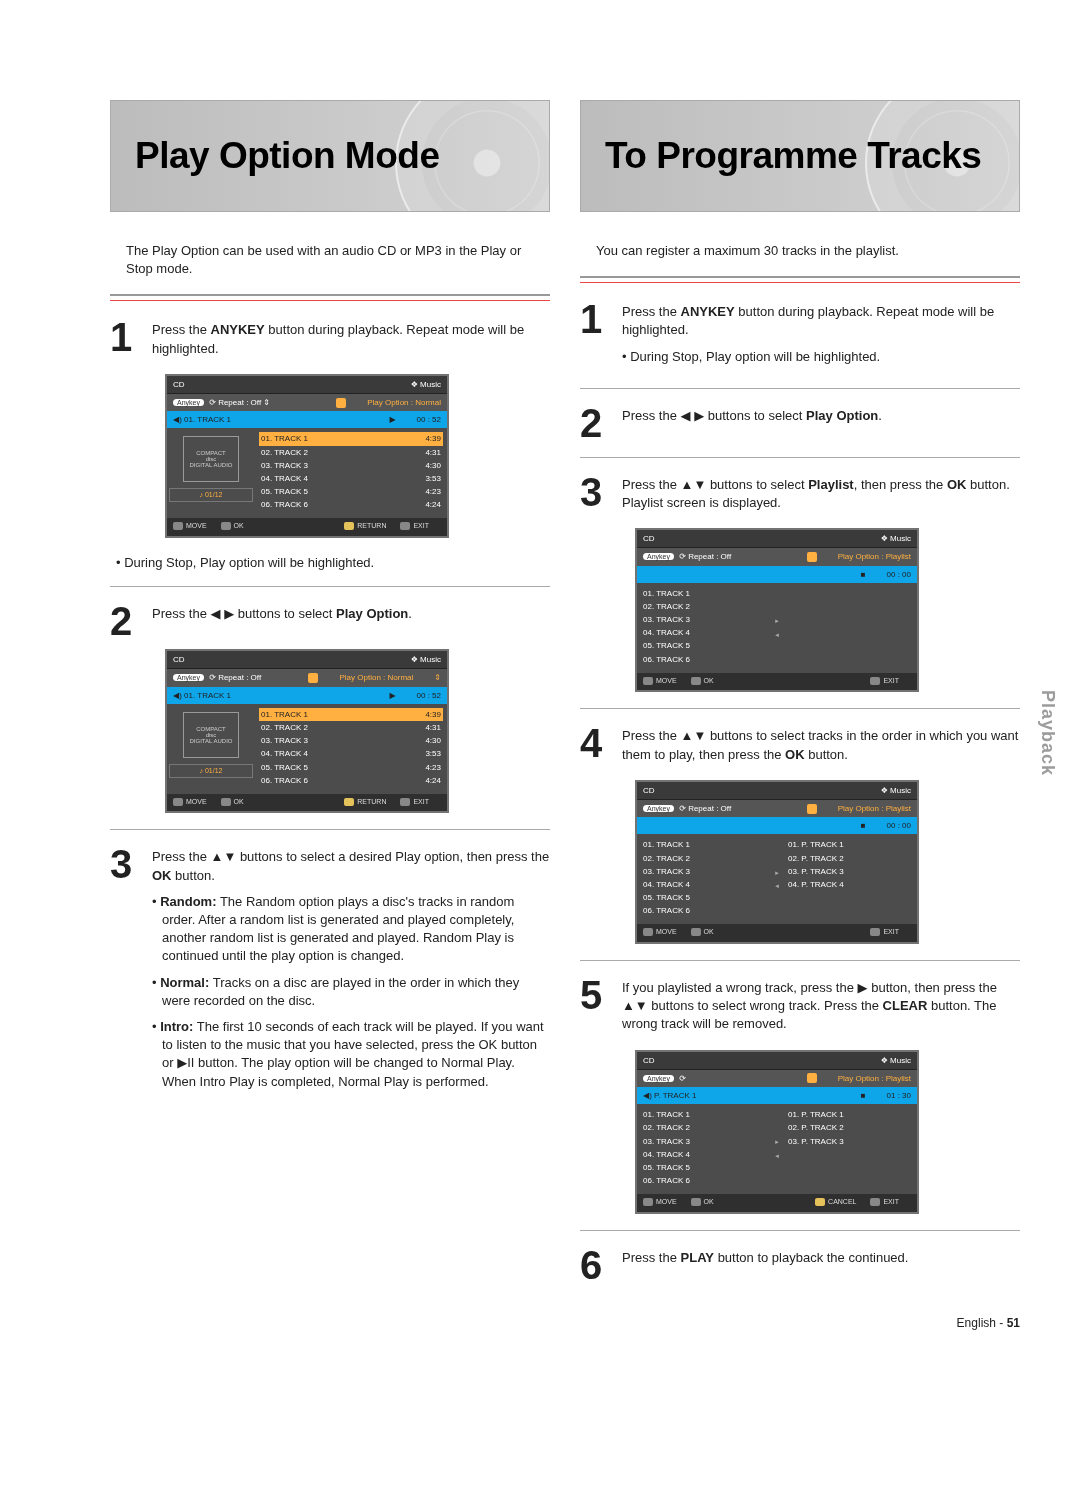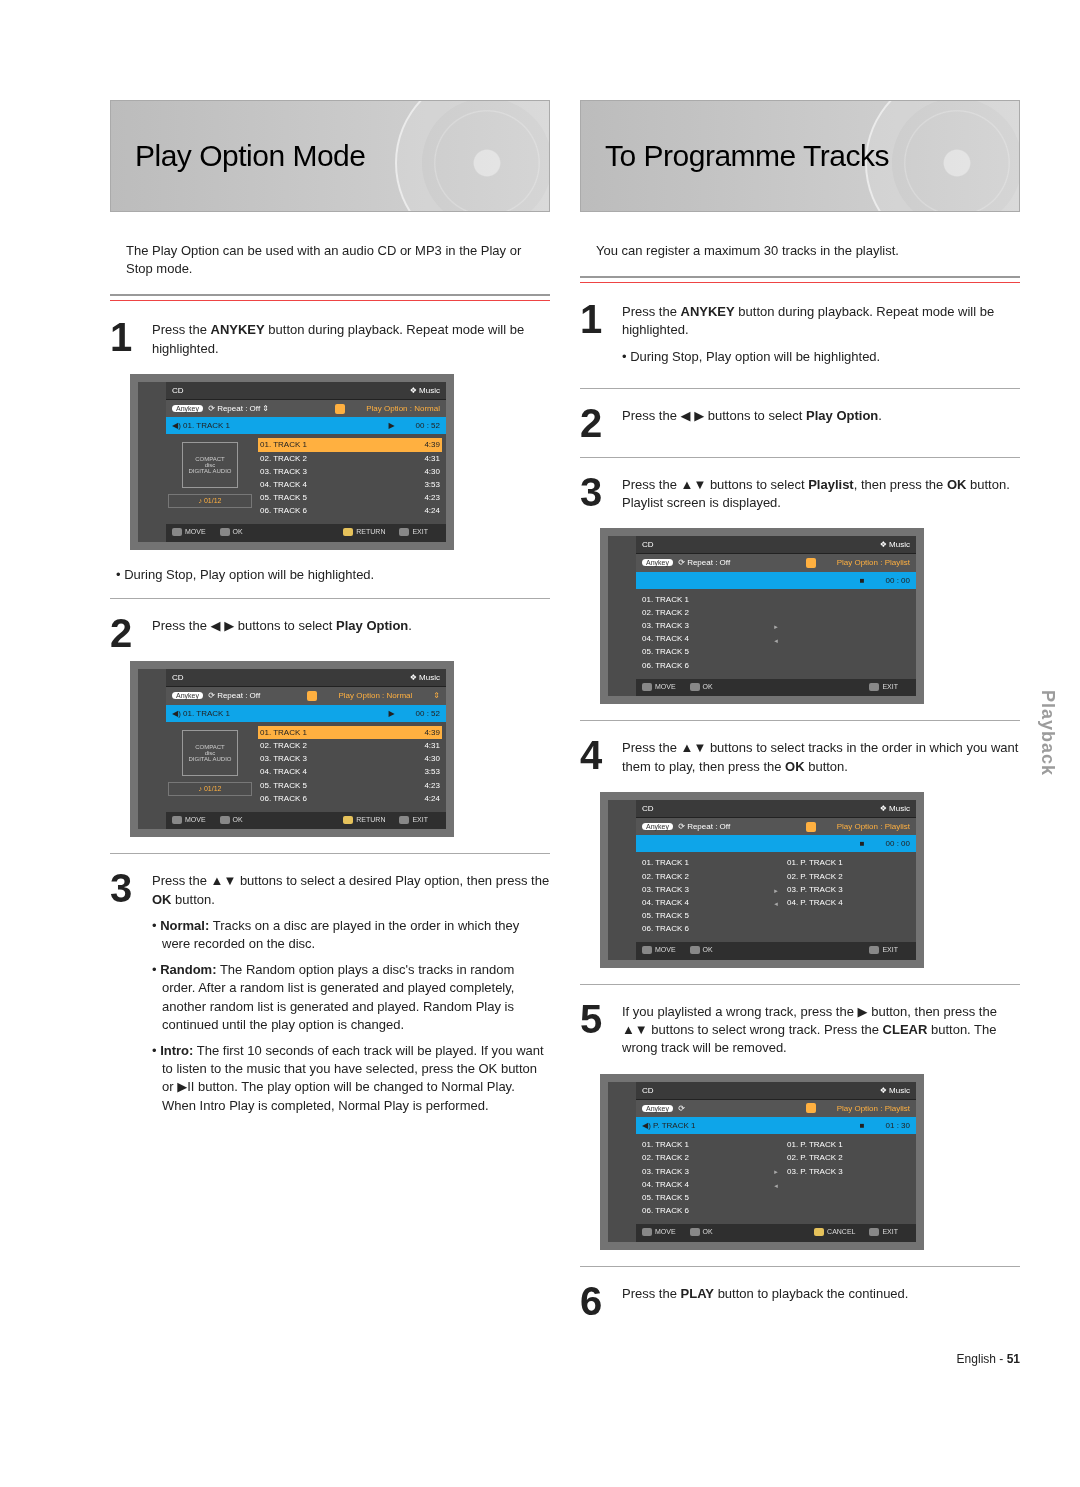--- a/index.html
+++ b/index.html
@@ -34,22 +34,22 @@
     width: 180px; height: 180px;
     border-radius: 50%;
     border: 2px solid rgba(255,255,255,0.6);
     box-shadow: inset 0 0 0 25px rgba(255,255,255,0.12);
     background: radial-gradient(circle at 50% 50%, rgba(255,255,255,.4) 10%, transparent 11%, transparent 40%, rgba(255,255,255,.25) 41%, transparent 42%);
   }
   .section-banner .title {
     position: absolute;
     left: 24px; top: 50%;
     transform: translateY(-50%);
-    font-size: 30px;
-    font-weight: normal;
+    font-size: 37px;
+    font-weight: bold;
     color: #000;
     font-family: Arial, sans-serif;
     letter-spacing: -0.5px;
   }
   .intro {
     margin: 0 0 16px 16px;
   }
   .divider {
     height: 4px;
     border-top: 2px solid #999;
@@ -88,26 +88,25 @@
     margin: 0;
   }
   .opts li {
     margin: 8px 0;
     padding-left: 10px;
     text-indent: -10px;
   }
   .opts li .dot::before { content: "• "; }
   .screenshot {
     width: 280px;
-    margin: 8px auto 16px 20px;
+    margin: 8px auto 16px 55px;
     font-size: 8px;
     color: #fff;
     background: #4c4c4c;
-    border: 8px solid #737373;
-    padding-left: 28px;
+    border: 2px solid #737373;
   }
   .ss-header, .ss-sub, .ss-now, .ss-footer {
     display: flex;
     justify-content: space-between;
     padding: 3px 6px;
   }
   .ss-header { background:#3a3a3a; border-bottom:1px solid #222; }
   .ss-sub    { background:#555; }
   .ss-sub .rpt { background:#fff; color:#333; border-radius:6px; padding:0 4px; font-size:7px; margin-right:3px; }
   .ss-sub .playopt, .ss-now .tm { color:#ffb040; }
@@ -356,22 +355,22 @@
 
     <div class="thin-divider"></div>
 
     <div class="step">
       <div class="num">3</div>
       <div class="body">
         <p>
           <span>Press the </span><span class="tri">▲▼</span><span> buttons to select a desired Play option, then press the </span><b>OK</b><span> button.</span>
         </p>
         <ul class="opts">
+          <li><span class="dot"></span><b>Random:</b> <span>The Random option plays a disc's tracks in random order. After a random list is generated and played completely, another random list is generated and played. Random Play is continued until the play option is changed.</span></li>
           <li><span class="dot"></span><b>Normal:</b> <span>Tracks on a disc are played in the order in which they were recorded on the disc.</span></li>
-          <li><span class="dot"></span><b>Random:</b> <span>The Random option plays a disc's tracks in random order. After a random list is generated and played completely, another random list is generated and played. Random Play is continued until the play option is changed.</span></li>
           <li><span class="dot"></span><b>Intro:</b> <span>The first 10 seconds of each track will be played. If you want to listen to the music that you have selected, press the OK button or ▶II button. The play option will be changed to Normal Play. When Intro Play is completed, Normal Play is performed.</span></li>
         </ul>
       </div>
     </div>
   </div>
 
   <div class="col">
     <div class="section-banner">
       <div class="cd-swirl"></div>
       <div class="title">To Programme Tracks</div>

